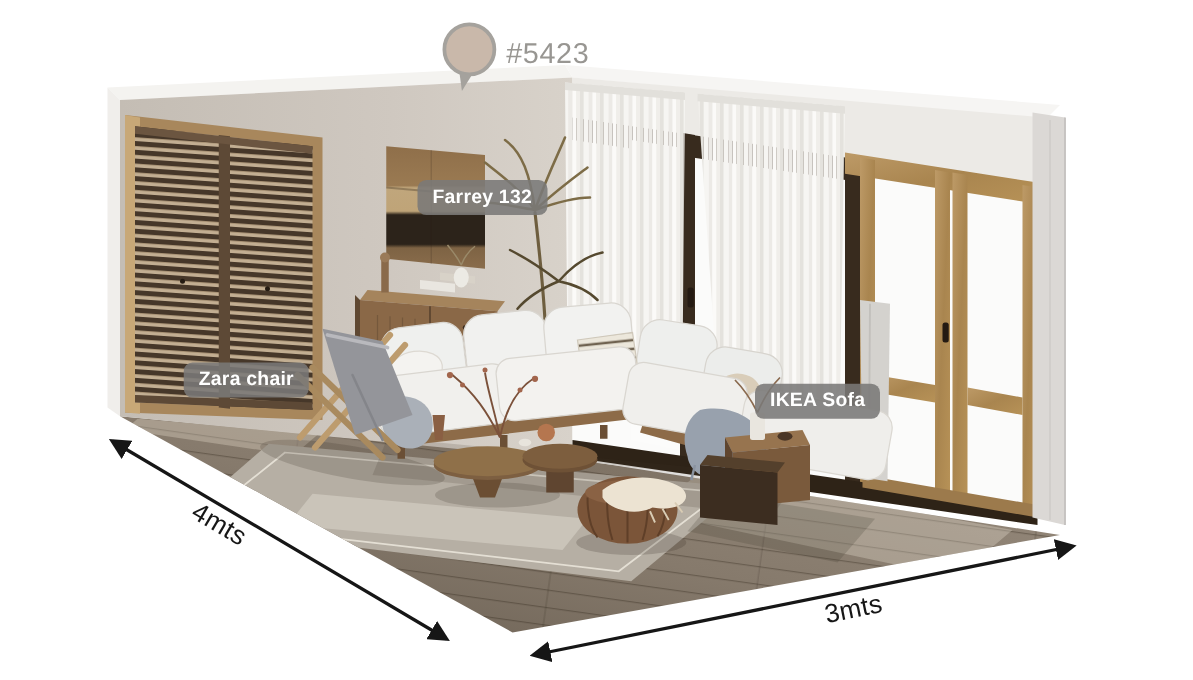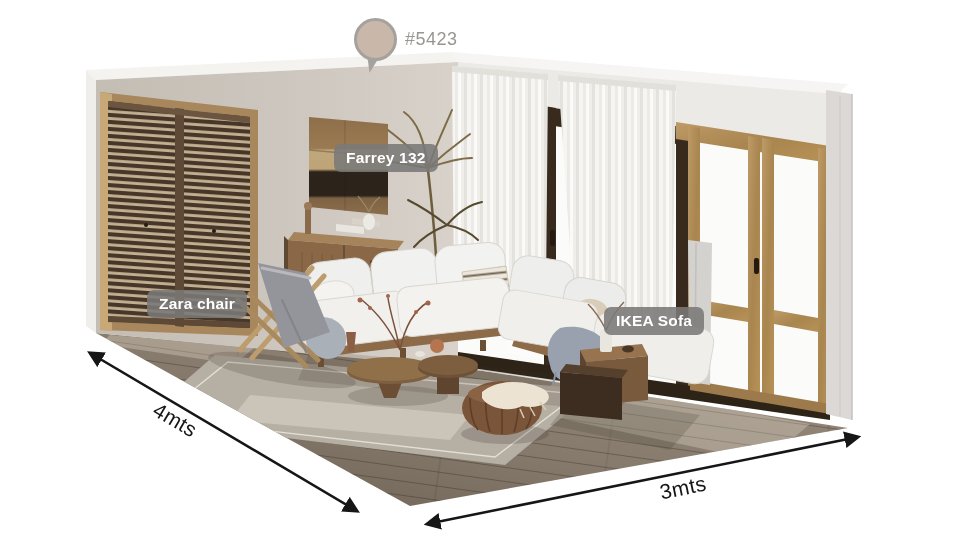--- a/index.html
+++ b/index.html
@@ -24,21 +24,21 @@
   .swatch-circle{
     position:absolute;left:2px;top:2px;width:37px;height:37px;border-radius:50%;
     border:3.5px solid #a5a29d;background:#c9b8aa;
   }
   .swatch-tail{
     position:absolute;left:14px;top:43px;width:0;height:0;
     border-left:5px solid transparent;border-right:5px solid transparent;
     border-top:14px solid #a5a29d;transform:rotate(12deg);
   }
   .swatch-code{
-    position:absolute;left:405px;top:29px;font-size:18px;color:#989692;
+    position:absolute;left:405px;top:29px;font-size:23px;color:#989692;
     letter-spacing:.5px;
   }
   
   .dim{
     position:absolute;width:90px;text-align:center;
     font-size:21px;color:#161616;letter-spacing:.3px;
   }
   #dim-left{left:130px;top:408px;transform:rotate(30.5deg);}
   #dim-right{left:638px;top:476px;transform:rotate(-11.5deg);}
 </style>

